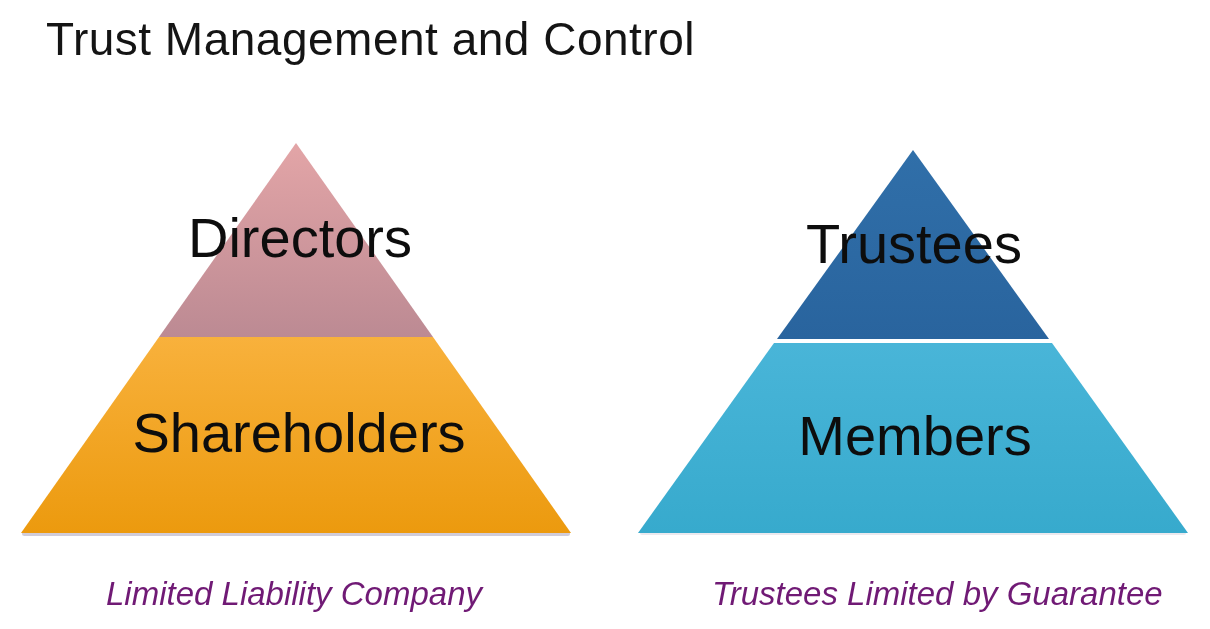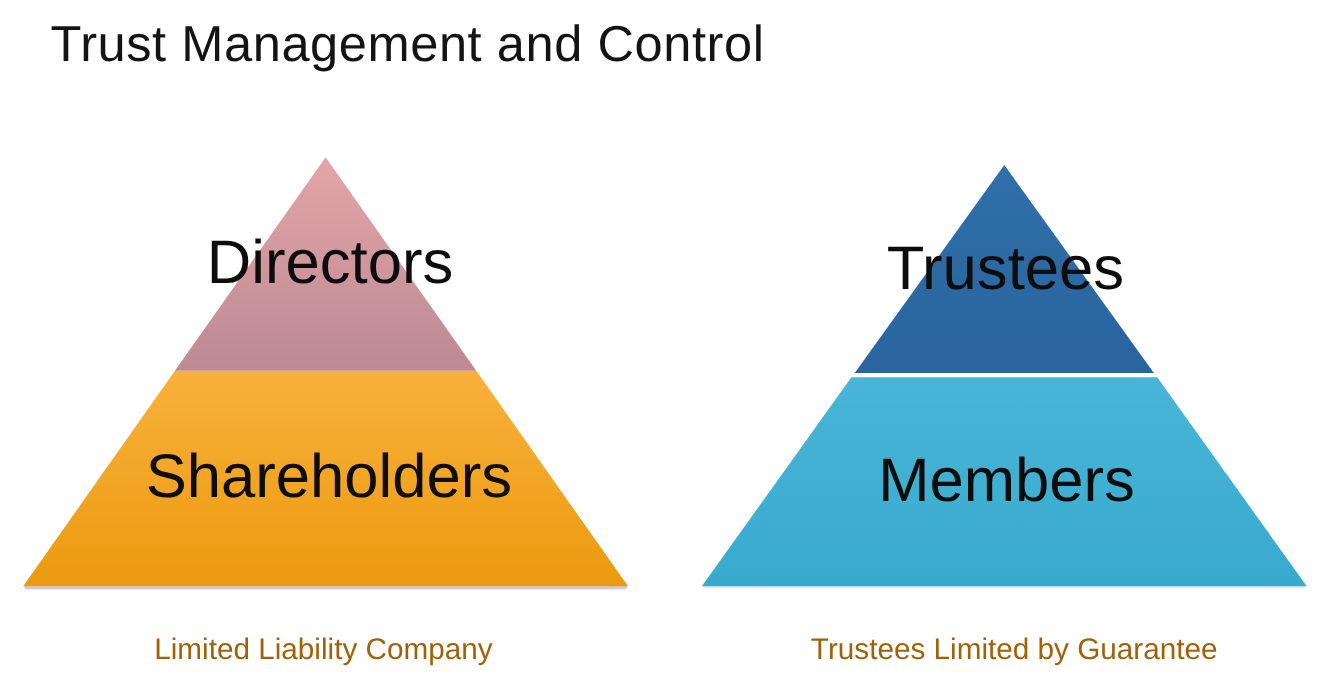--- a/index.html
+++ b/index.html
@@ -37,24 +37,25 @@
   .seg-label {
     font-family: "Liberation Sans", sans-serif;
     font-size: 56px;
     text-anchor: middle;
   }
   .caption {
     position: absolute;
     top: 574px;
     width: 420px;
     text-align: center;
-    font-size: 27px;
+    font-size: 33px;
     line-height: 1.2;
-    color: #a16207;
+    color: #701a75;
     white-space: nowrap;
+    font-style: italic;
   }
   .caption-left  { left: 84px; }
   .caption-right { left: 712px; }
 </style>
 </head>
 <body>
 
 <div class="slide">
 
   <h1 class="title">Trust Management and Control</h1>

